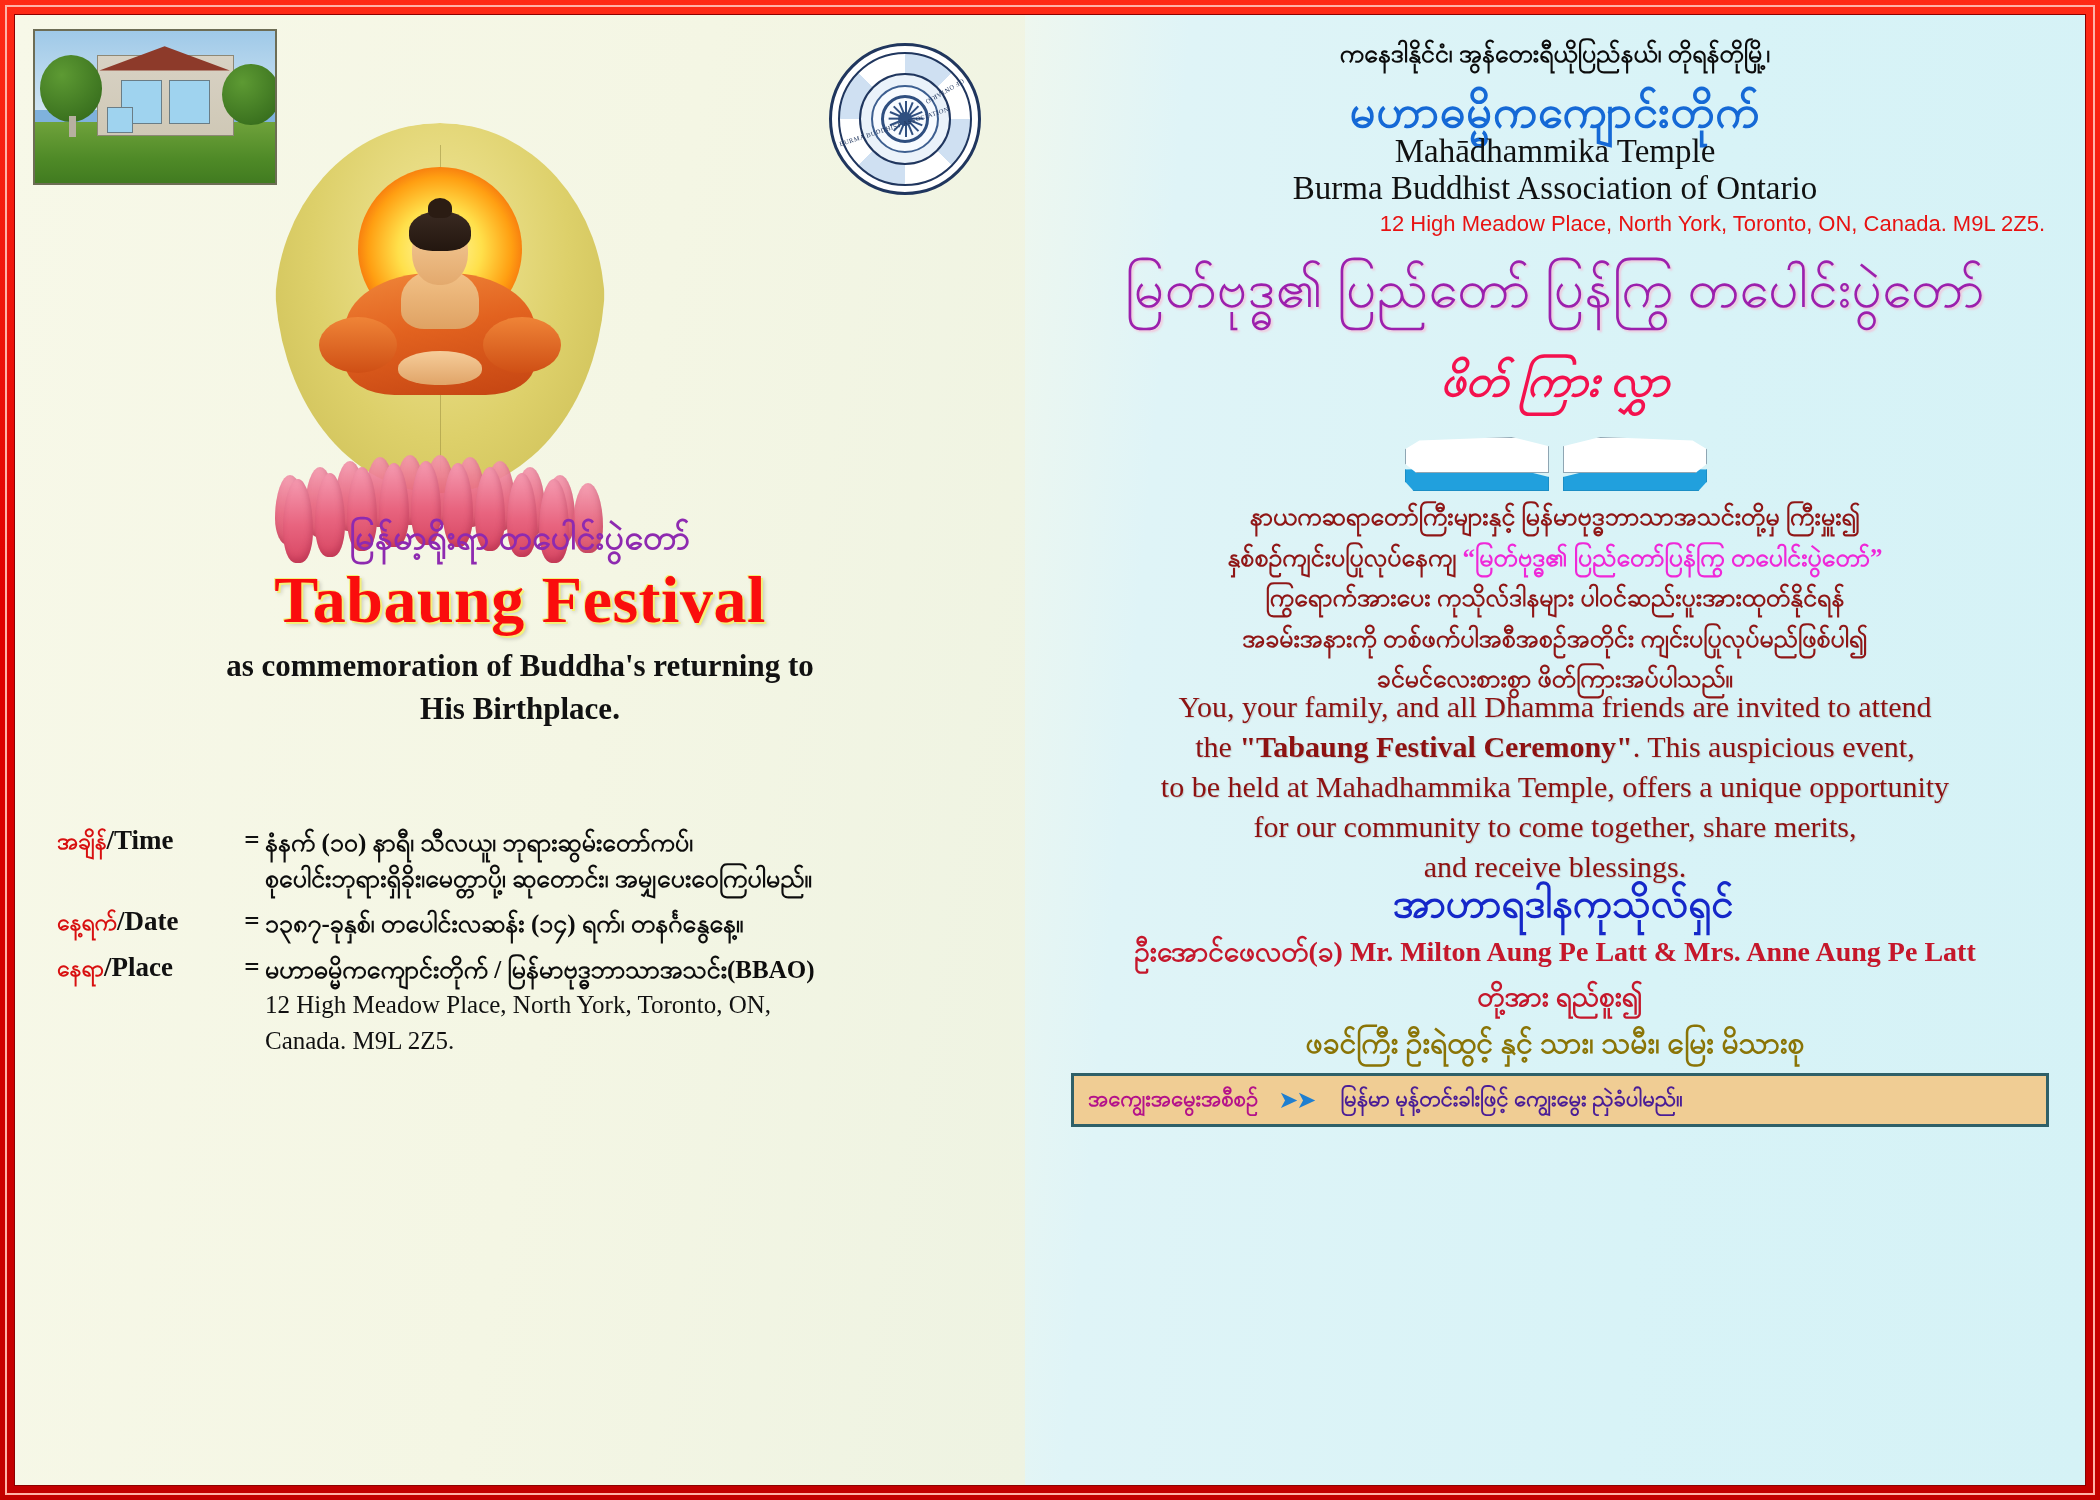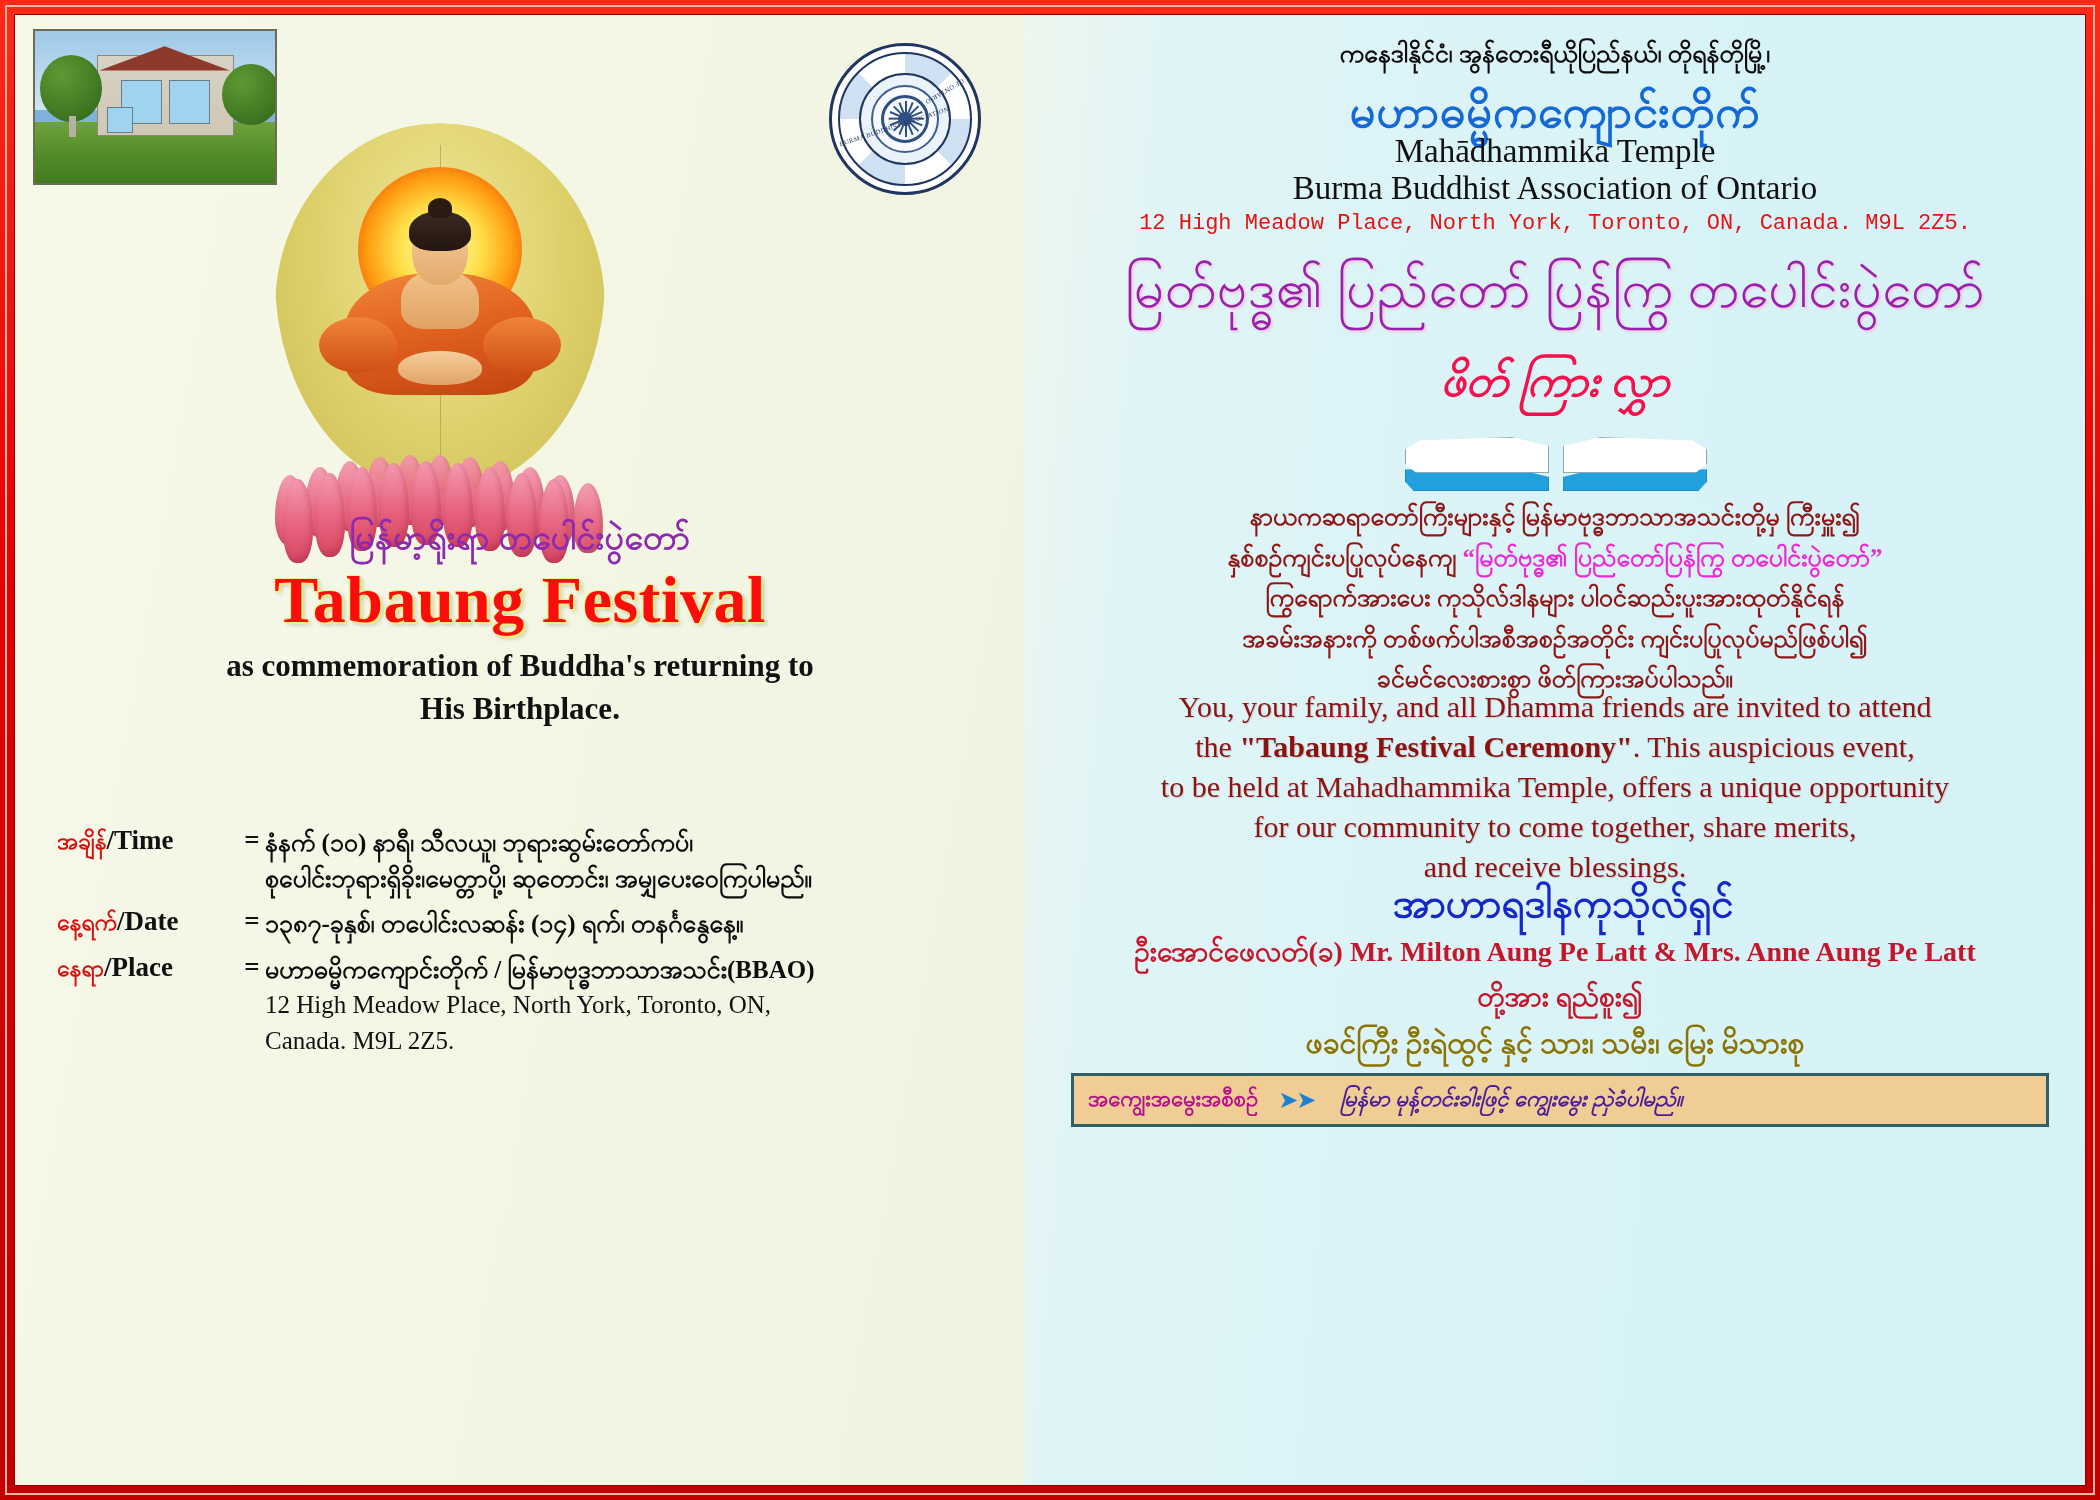--- a/index.html
+++ b/index.html
@@ -215,22 +215,22 @@
   }
   .r-temple-en{
     position:absolute; left:40px; right:40px; top:118px; text-align:center;
     color:#111; font-size:33px; font-family:"Liberation Serif",serif;
   }
   .r-assoc-en{
     position:absolute; left:40px; right:40px; top:155px; text-align:center;
     color:#111; font-size:33px; font-family:"Liberation Serif",serif;
   }
   .r-addr{
-    position:absolute; left:40px; right:40px; top:196px; text-align:center;
-    color:#e81212; font-size:22px; font-family:Liberation Mono, monospace;
+    position:absolute; left:40px; right:40px; top:196px; text-align:right;
+    color:#e81212; font-size:22px; font-family:Liberation Sans, sans-serif;
   }
   .r-main-title{
     position:absolute; left:10px; right:10px; top:240px; text-align:center;
     color:#9c20ad; font-size:53px; font-weight:normal; letter-spacing:.5px;
     text-shadow: 2px 2px 2px rgba(255,170,200,.55);
   }
   .r-invite-word{
     position:absolute; left:0; right:0; top:338px; text-align:center;
     color:#f4114e; font-size:44px; font-weight:bold; font-style:italic;
   }
@@ -283,21 +283,21 @@
     position:absolute; left:10px; right:10px; top:1008px; text-align:center;
     color:#8a7406; font-size:30px; font-weight:bold;
   }
   .food-box{
     position:absolute; left:46px; right:36px; top:1058px; height:54px;
     background:#f0cd94; border:3px solid #2f6068; box-sizing:border-box;
     display:flex; align-items:center; padding:0 14px;
   }
   .fb-left{color:#b4128a; font-size:22px; font-weight:bold; white-space:nowrap;}
   .fb-arrows{color:#1f7fd0; font-size:24px; font-weight:bold; margin:0 26px 0 20px; letter-spacing:-2px;}
-  .fb-right{color:#4a1d96; font-size:22px; font-weight:bold; white-space:nowrap;font-style:italic;}
+  .fb-right{color:#4a1d96; font-size:22px; font-weight:bold; white-space:nowrap;}
 </style>
 </head>
 <body>
 
 <div id="poster">
   <div id="inner">
 
     <div class="left-panel">
 
       <div class="photo">

